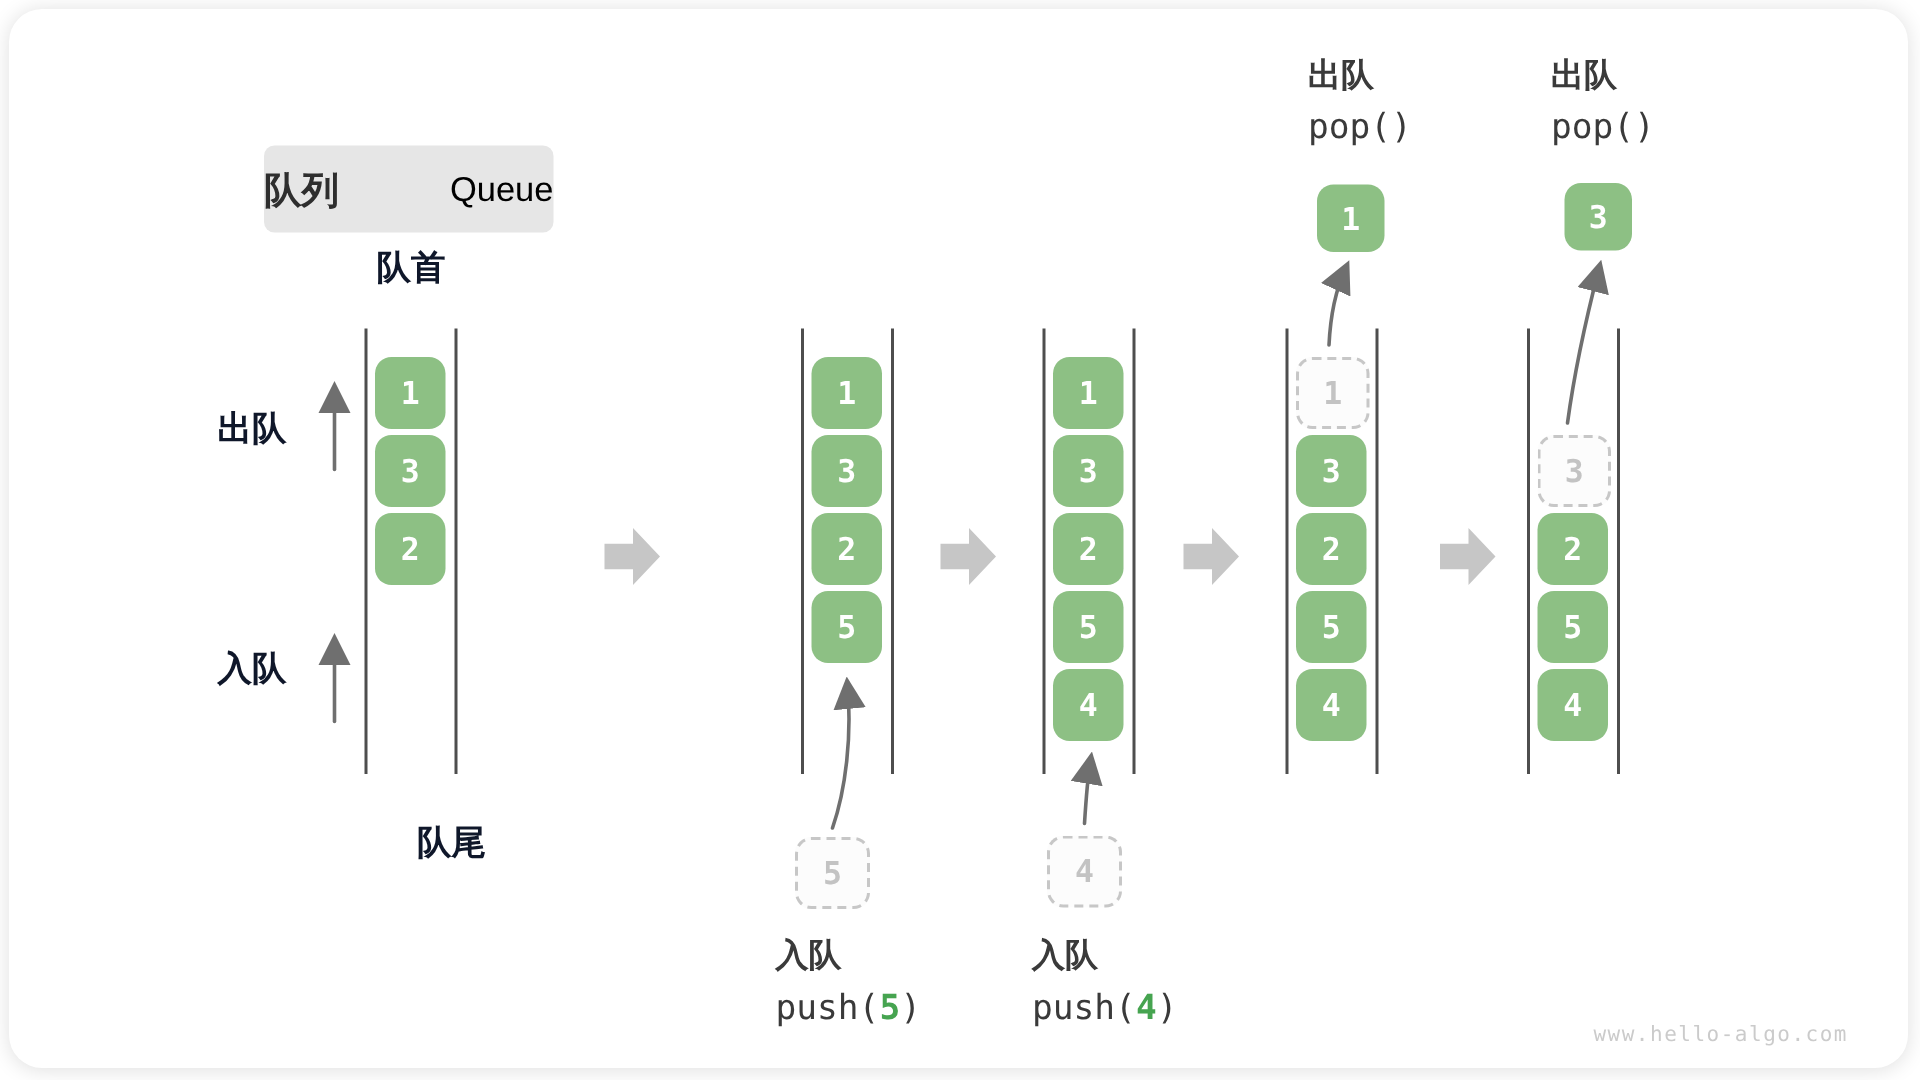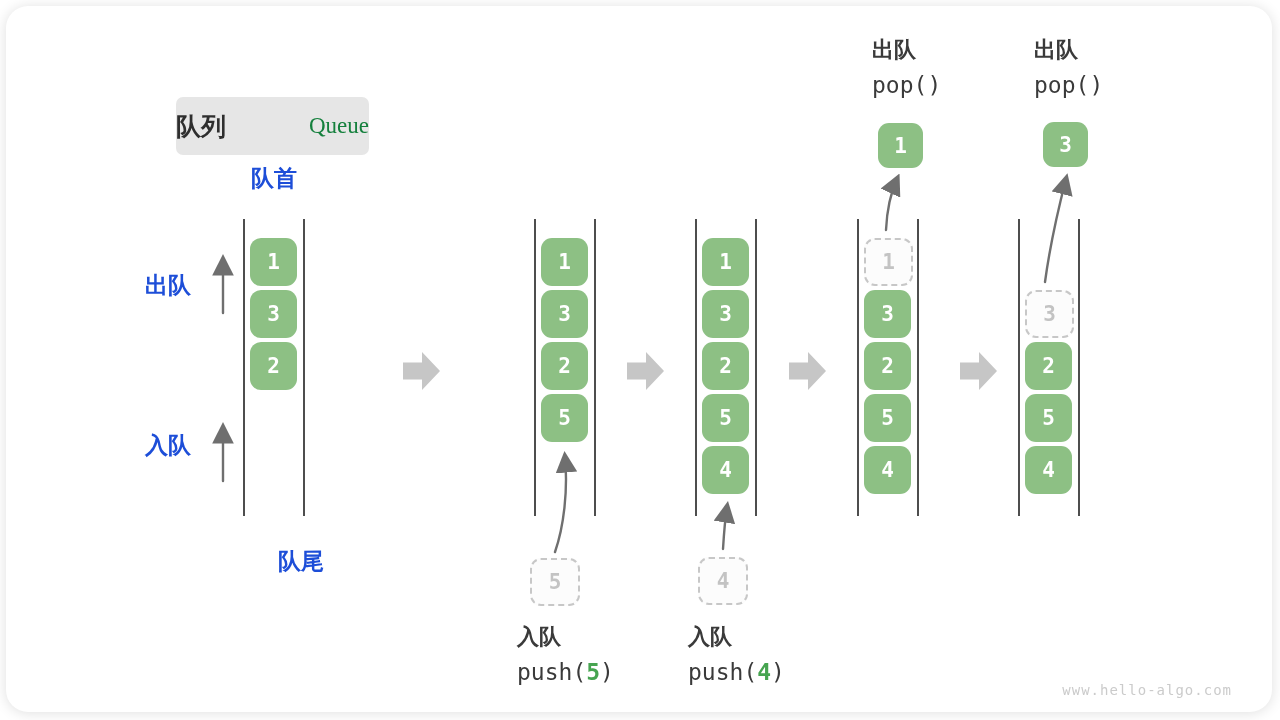--- a/index.html
+++ b/index.html
@@ -9,22 +9,22 @@
     --watermark-gray:#cbcbcb;
   }
   html,body{margin:0;padding:0;background:#ffffff;}
   body{width:1280px;height:720px;position:relative;overflow:hidden;
        font-family:"Liberation Sans","DejaVu Sans",sans-serif;color:var(--text-dark);}
   .card{position:absolute;left:6px;top:6px;width:1266px;height:706px;background:#fff;
         border-radius:22px;box-shadow:0 1px 14px rgba(0,0,0,.13);}
   .title-box{position:absolute;left:170px;top:43px;width:193px;height:58px;background:var(--title-bg);
         border-radius:7px;display:flex;align-items:center;justify-content:space-between;gap:11px;margin-top:48px;}
   .title-zh{font-size:25px;font-weight:700;color:#2e2e2e;}
-  .title-en{font-family:Liberation Serif, serif;font-size:23px;color:#15803d;}
-  .lbl{position:absolute;font-size:23px;font-weight:700;color:#1d4ed8;white-space:nowrap;}
+  .title-en{font-family:Liberation Sans, sans-serif;font-size:23px;color:#000000;}
+  .lbl{position:absolute;font-size:23px;font-weight:700;color:#0f172a;white-space:nowrap;}
   .lbl.center100{width:100px;text-align:center;}
   .wall{position:absolute;width:2px;height:297px;top:213px;background:var(--wall-gray);}
   .cell{position:absolute;width:47px;height:48px;border-radius:11px;background:var(--cell-green);
         display:flex;align-items:center;justify-content:center;color:#fff;
         font-family:"DejaVu Sans Mono",monospace;font-size:21px;font-weight:700;}
   .cell.ghost{background:#fcfcfc;border:2px dashed var(--ghost-border);color:var(--ghost-text);
         width:45px;height:44px;}
   .cell.free{width:46px;height:44px;}
   .cell.out{width:45px;height:45px;}
   .op{position:absolute;white-space:nowrap;}

